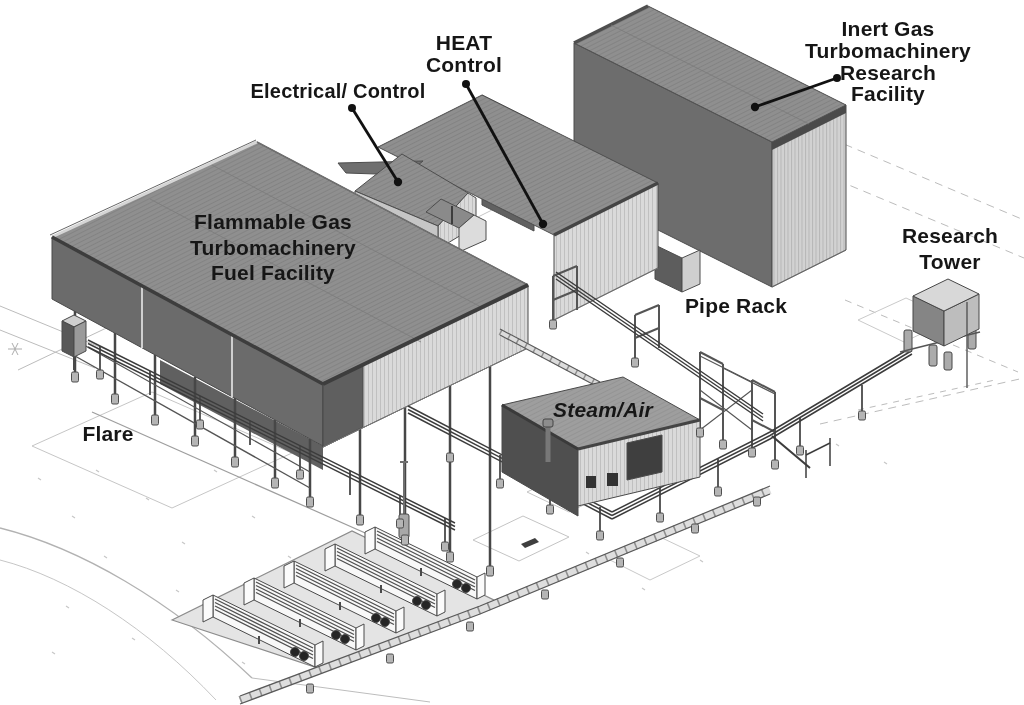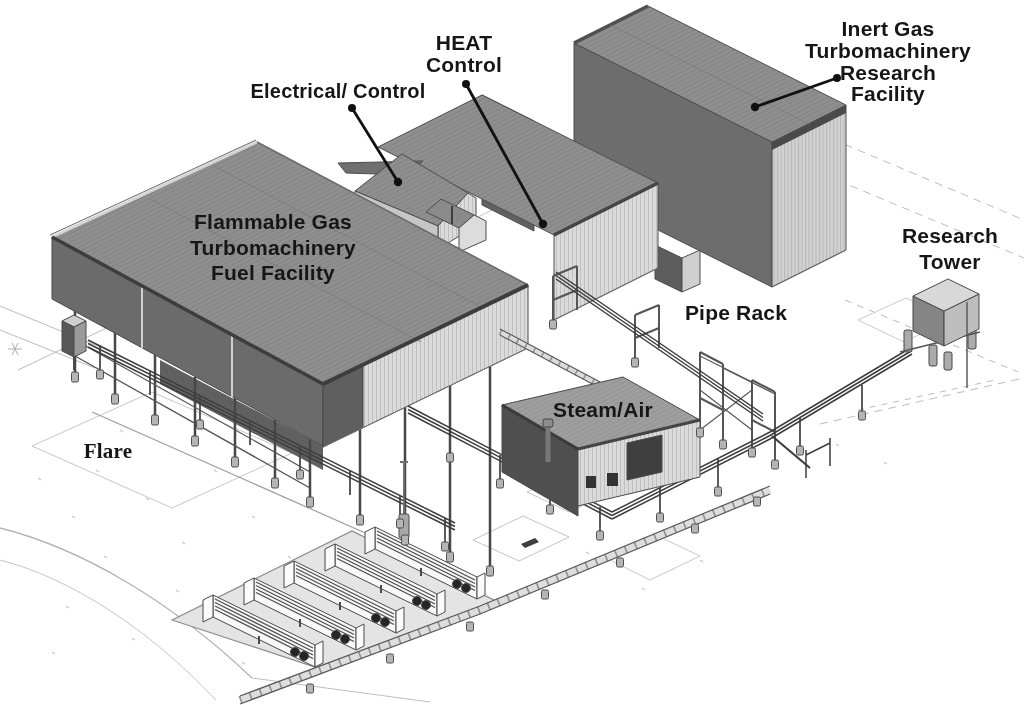--- a/index.html
+++ b/index.html
@@ -434,20 +434,20 @@
 Control</div>
 
 <div class="lbl" style="left:888px;top:62px;line-height:1.04;text-align:center;">Inert Gas
 Turbomachinery
 Research
 Facility</div>
 
 <div class="lbl" style="left:950px;top:249px;line-height:1.22;">Research
 Tower</div>
 
-<div class="lbl" style="left:736px;top:313px;text-align:center;">Pipe Rack</div>
-
-<div class="lbl" style="left:603px;top:410px;">Steam/Air</div>
-
-<div class="lbl" style="left:108px;top:452px;font-family:Liberation Serif, serif;">Flare</div>
+<div class="lbl" style="left:736px;top:306px;text-align:center;">Pipe Rack</div>
+
+<div class="lbl" style="left:603px;top:410px;font-style:italic;">Steam/Air</div>
+
+<div class="lbl" style="left:108px;top:434px;">Flare</div>
 
 
 </div>
 
 </body></html>

